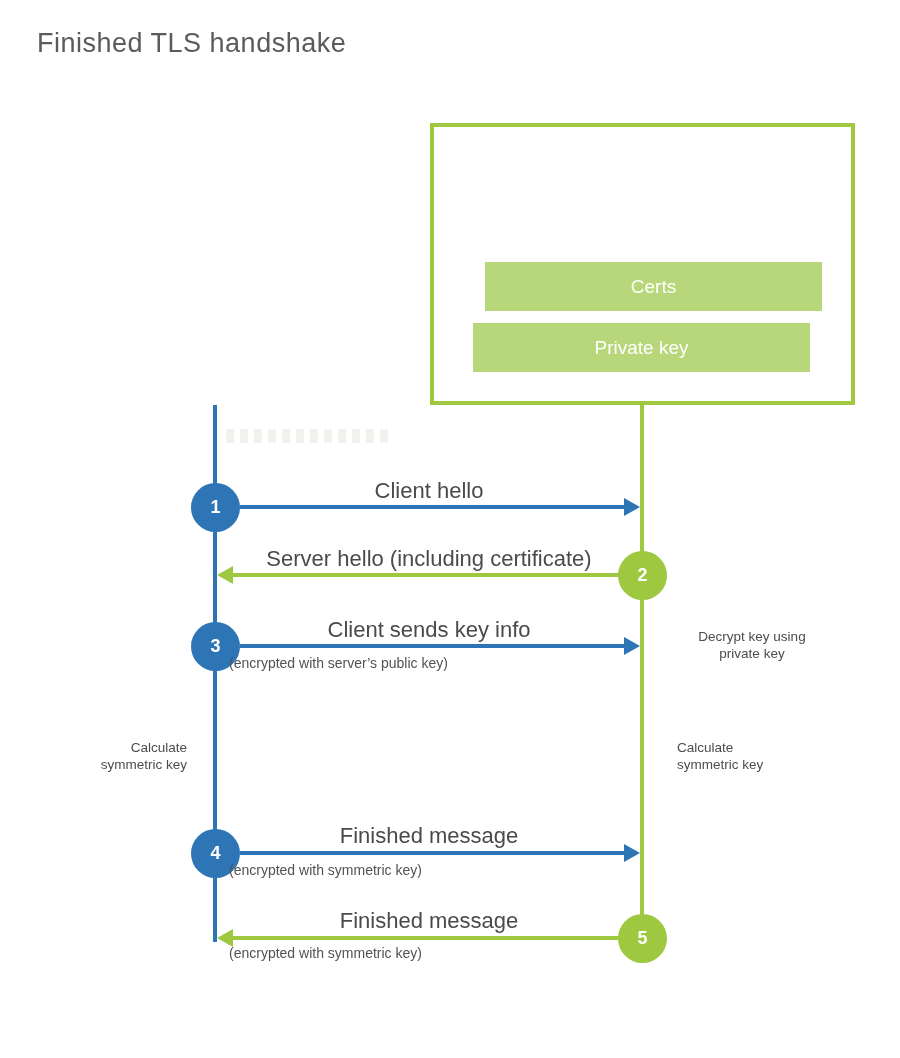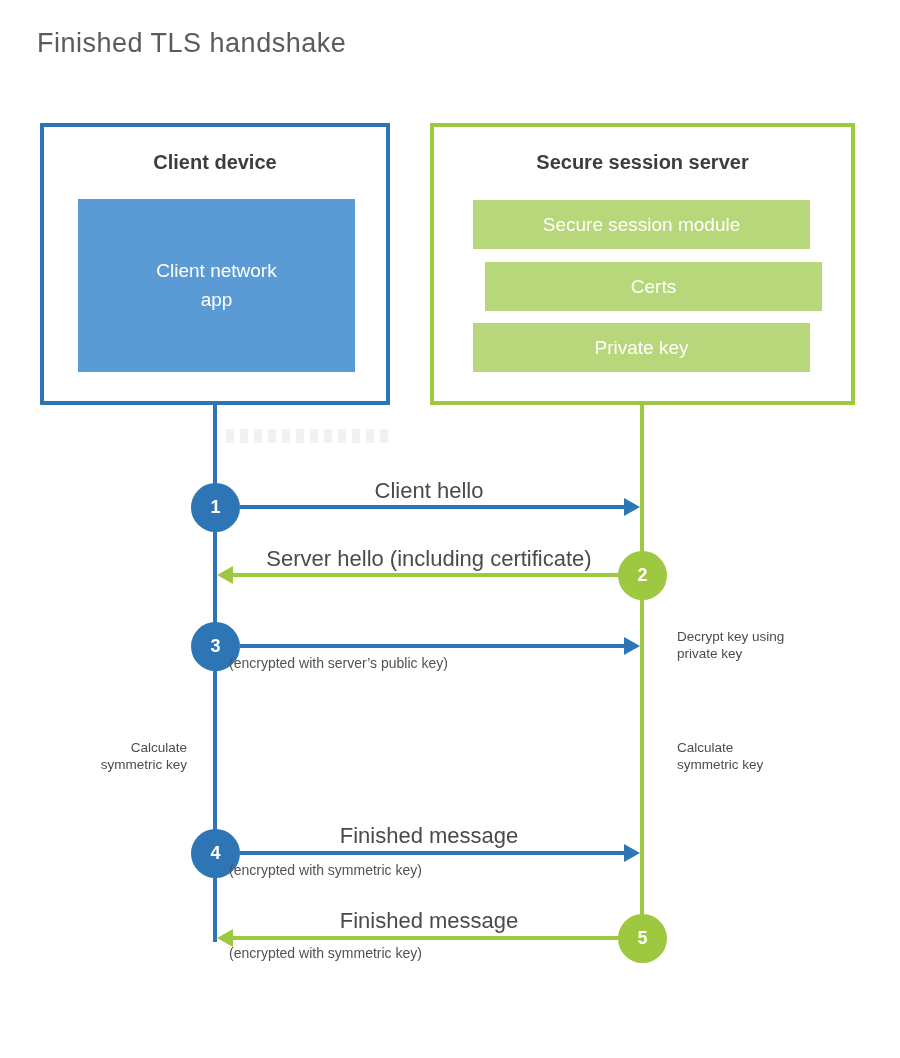--- a/index.html
+++ b/index.html
@@ -61,58 +61,52 @@
     font-size:22px;color:#4a4a4a;
   }
   .flow-sublabel{
     position:absolute;left:229px;width:400px;text-align:left;
     font-size:14px;color:#525252;
   }
   .note{
     position:absolute;font-size:13.5px;line-height:1.28;color:#4c4c4c;
     white-space:pre-line;
   }
-  .note-decrypt{left:677px;top:628px;width:150px;text-align:left;}
+  .note-decrypt{left:677px;top:628px;width:150px;text-align:center;}
   .note-calc-left{left:47px;top:739px;width:140px;text-align:right;}
   .note-calc-right{left:677px;top:739px;width:140px;text-align:left;}
 </style>
 </head>
 <body>
 
 <div class="canvas">
 
   <div class="page-title">Finished TLS handshake</div>
 
-  <div class="box client-box">
-    <div class="box-title">Client device</div>
-    <div class="app-box">Client network
-app</div>
-  </div>
 
   <div class="box server-box">
-    <div class="box-title">Secure session server</div>
-    <div class="bar bar1">Secure session module</div>
     <div class="bar bar2">Certs</div>
     <div class="bar bar3">Private key</div>
   </div>
 
   <div class="lifeline lifeline-client"></div>
   <div class="lifeline lifeline-server"></div>
   <div class="ghost-dashes"></div>
 
   <div class="flow-label" style="top:478px">Client hello</div>
   <div class="arrow-line blue-line" style="top:505px"></div>
   <div class="head head-right" style="top:498px"></div>
   <div class="step-circle step-blue" style="top:483px">1</div>
 
   <div class="flow-label" style="top:546px">Server hello (including certificate)</div>
   <div class="arrow-line green-line" style="top:573px"></div>
   <div class="head head-left" style="top:566px"></div>
   <div class="step-circle step-green" style="top:551px">2</div>
 
+  <div class="flow-label" style="top:617px">Client sends key info</div>
   <div class="arrow-line blue-line" style="top:644px"></div>
   <div class="head head-right" style="top:637px"></div>
   <div class="step-circle step-blue" style="top:622px">3</div>
   <div class="flow-sublabel" style="top:655px">(encrypted with server’s public key)</div>
 
   <div class="note note-decrypt">Decrypt key using
 private key</div>
   <div class="note note-calc-left">Calculate
 symmetric key</div>
   <div class="note note-calc-right">Calculate

